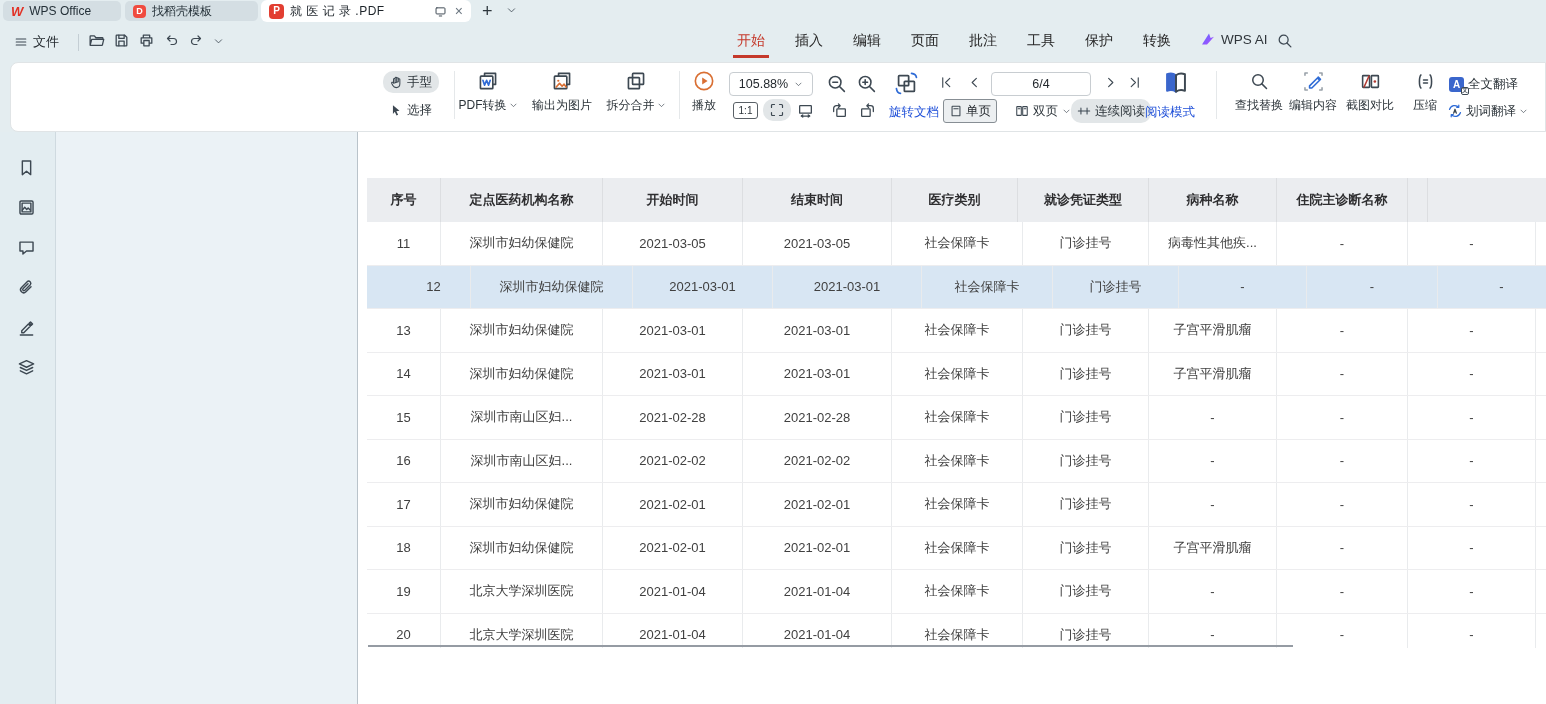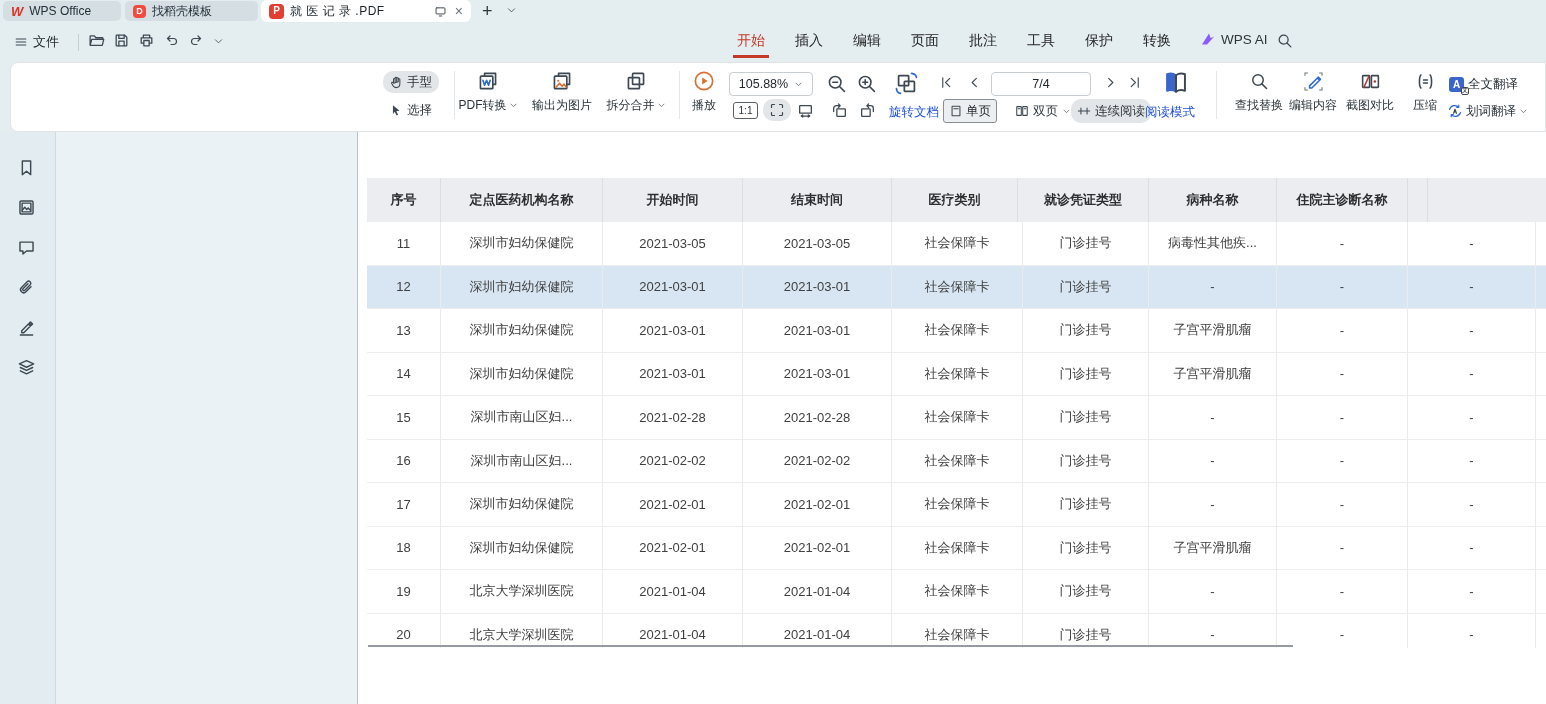--- a/index.html
+++ b/index.html
@@ -337,21 +337,21 @@
         <svg viewBox="0 0 16 16" width="15" height="15">
           <path d="M4 3v10M11.5 3.5L7 8l4.5 4.5"></path>
         </svg>
       </span>
     <span class="tc" style="left:956px;top:12px;" data-icon="navprev">
         <svg viewBox="0 0 16 16" width="15" height="15">
           <path d="M10 3.5L5.5 8l4.5 4.5"></path>
         </svg>
       </span>
     <div class="tc box" style="left:980px;top:9px;width:100px;height:24px;">
-      <span>7/4</span>
+      <span>6/4</span>
     </div>
     <span class="tc" style="left:1092px;top:12px;" data-icon="navnext">
         <svg viewBox="0 0 16 16" width="15" height="15">
           <path d="M6 3.5L10.5 8 6 12.5"></path>
         </svg>
       </span>
     <span class="tc" style="left:1116px;top:12px;" data-icon="navlast">
         <svg viewBox="0 0 16 16" width="15" height="15">
           <path d="M12 3v10M4.5 3.5L9 8l-4.5 4.5"></path>
         </svg>
@@ -528,21 +528,21 @@
             <div class="td" style="width: 139px;">2021-03-05</div>
             <div class="td" style="width: 148px;">2021-03-05</div>
             <div class="td" style="width: 130px;">社会保障卡</div>
             <div class="td" style="width: 125px;">门诊挂号</div>
             <div class="td" style="width: 127px;">病毒性其他疾...</div>
             <div class="td" style="width: 130px;">-</div>
             <div class="td" style="width: 127px;">-</div>
             <div class="td" style="width: 19px;"></div>
           </div>
           <div class="t-row hl">
-            <div class="td" style="width: 73px;">12</div>
+            <div class="td" style="width: 73px; padding-left: 30px;">12</div>
             <div class="td" style="width: 161px;">深圳市妇幼保健院</div>
             <div class="td" style="width: 139px;">2021-03-01</div>
             <div class="td" style="width: 148px;">2021-03-01</div>
             <div class="td" style="width: 130px;">社会保障卡</div>
             <div class="td" style="width: 125px;">门诊挂号</div>
             <div class="td" style="width: 127px;">-</div>
             <div class="td" style="width: 130px;">-</div>
             <div class="td" style="width: 127px;">-</div>
             <div class="td" style="width: 19px;"></div>
           </div>

